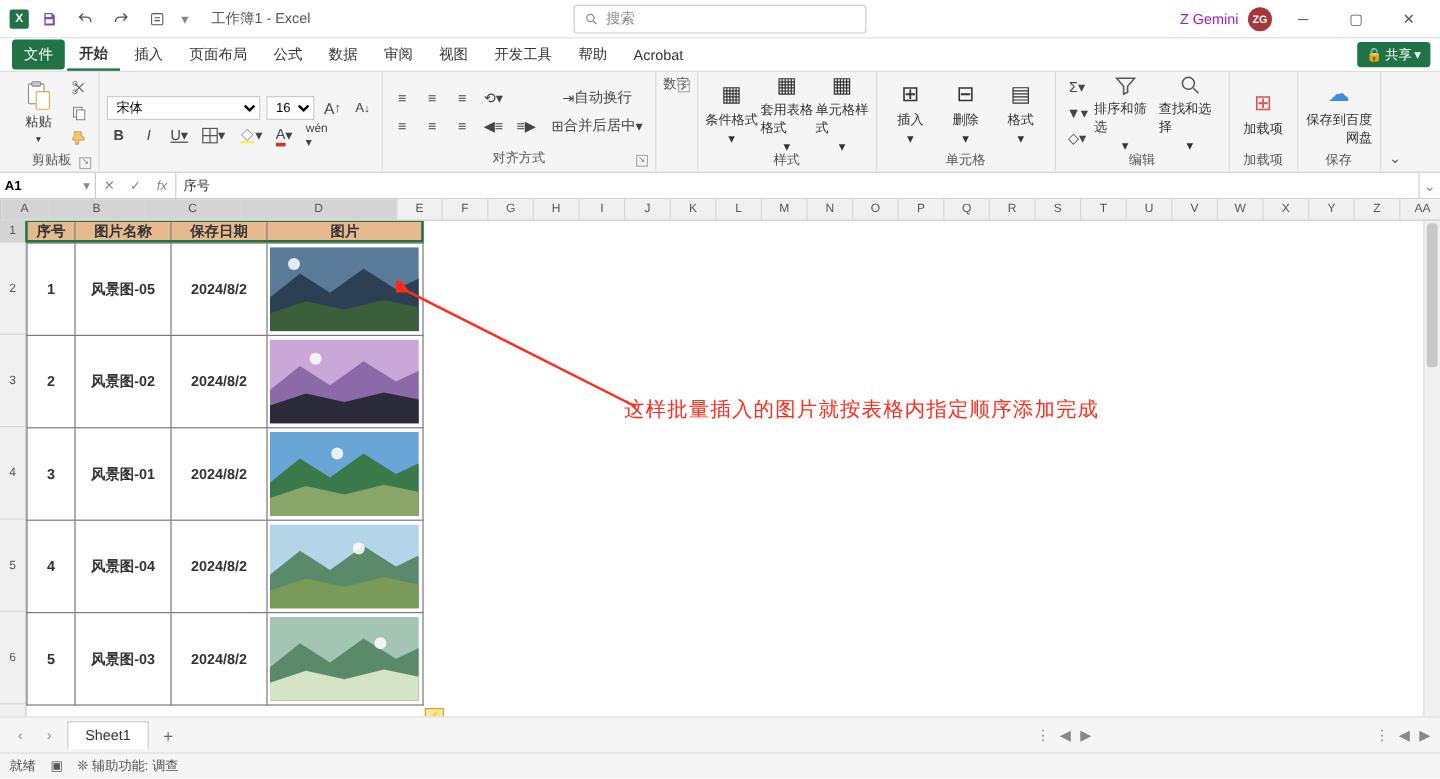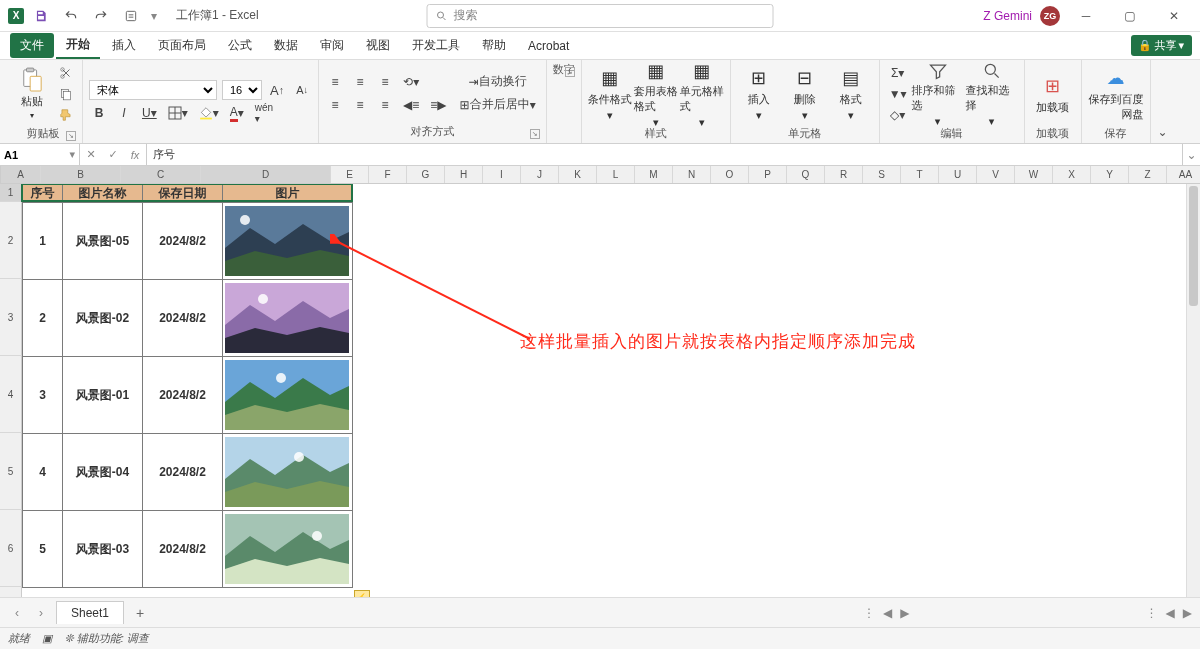--- a/index.html
+++ b/index.html
@@ -3,21 +3,21 @@
 <meta charset="utf-8">
 <style>
 * { margin:0; padding:0; box-sizing:border-box; font-family:"Microsoft YaHei","Segoe UI",sans-serif; }
 body { background:#fff; font-size:12px; color:#333; overflow:hidden; width:1200px; height:649px; position:relative; }
 
 
 .titlebar { height:32px; background:#fff; display:flex; align-items:center; padding:0 8px; border-bottom:1px solid #e0e0e0; gap:4px; }
 .titlebar .win-icon { width:16px; height:16px; background:#217346; display:inline-flex; align-items:center; justify-content:center; color:#fff; font-weight:bold; font-size:10px; border-radius:2px; }
 .qat-btn { width:26px; height:26px; display:inline-flex; align-items:center; justify-content:center; color:#555; cursor:pointer; border-radius:3px; }
 .title-text { margin-left:12px; font-size:12px; color:#555;text-align:center; }
-.searchbox { position:absolute; left:50%; transform:translateX(-50%); width:347px; height:24px; background:#fff; border:1px solid #ccc; border-radius:3px; display:flex; align-items:center; padding:0 8px; color:#888; }
+.searchbox { position:absolute; left:50%; transform:translateX(-50%); width:244px; height:24px; background:#fff; border:1px solid #ccc; border-radius:3px; display:flex; align-items:center; padding:0 8px; color:#888; }
 .title-right { margin-left:auto; display:flex; align-items:center; gap:8px; }
 .avatar { width:20px; height:20px; border-radius:50%; background:#a4373a; color:#fff; display:inline-flex; align-items:center; justify-content:center; font-size:9px; font-weight:bold; }
 .win-btn { width:36px; height:28px; display:inline-flex; align-items:center; justify-content:center; color:#555; cursor:pointer; }
 
 
 .tabstrip { height:28px; display:flex; align-items:center; padding-left:10px; border-bottom:1px solid #ddd; gap:2px; }
 .tab { padding:4px 10px; font-size:12px; cursor:pointer; color:#333; }
 .tab.file { background:#217346; color:#fff; border-radius:3px; }
 .tab.active { border-bottom:2px solid #217346; font-weight:600; }
 .share { margin-left:auto; margin-right:8px; background:#217346; color:#fff; padding:3px 8px; border-radius:3px; font-size:11px; display:flex; align-items:center; gap:2px; }
@@ -72,21 +72,21 @@
 .arrow-svg { position:absolute; pointer-events:none; }
 
 
 .sheettabs { position:absolute; bottom:22px; left:0; right:0; height:30px; background:#f5f5f5; border-top:1px solid #ddd; display:flex; align-items:center; padding:0 8px; gap:6px; }
 .navarrow { width:18px; height:18px; display:inline-flex; align-items:center; justify-content:center; color:#888; cursor:pointer; }
 .sheet-tab { padding:4px 14px; background:#fff; border:1px solid #ccc; border-bottom:none; font-size:12px; }
 .addsheet { width:20px; height:20px; display:inline-flex; align-items:center; justify-content:center; color:#666; font-size:14px; cursor:pointer; }
 .tab-right { margin-left:auto; display:flex; align-items:center; gap:8px; color:#888; }
 
 
-.statusbar { position:absolute; bottom:0; left:0; right:0; height:22px; background:#f5f5f5; border-top:1px solid #ddd; display:flex; align-items:center; padding:0 8px; font-size:11px; color:#555; gap:12px;font-style:italic; }
+.statusbar { position:absolute; bottom:0; left:0; right:0; height:22px; background:#f5f5f5; border-top:1px solid #ddd; display:flex; align-items:center; padding:0 8px; font-size:11px; color:#555; gap:12px; }
 .status-right { margin-left:auto; display:flex; align-items:center; gap:6px; }
 
 .smart-tag { position:absolute; width:16px; height:16px; background:#ffe89e; border:1px solid #c9a62a; display:flex; align-items:center; justify-content:center; font-size:10px; }
 
 svg { display:block; }
 </style>
 </head>
 <body>
 
 <div class="titlebar">

